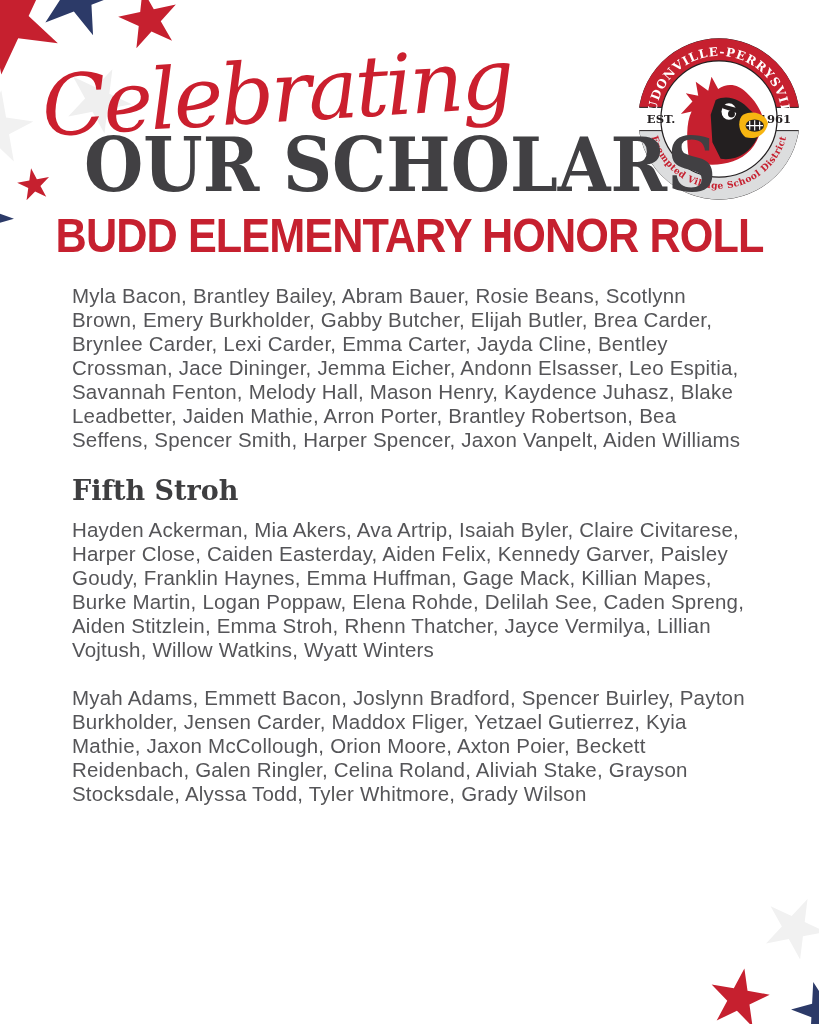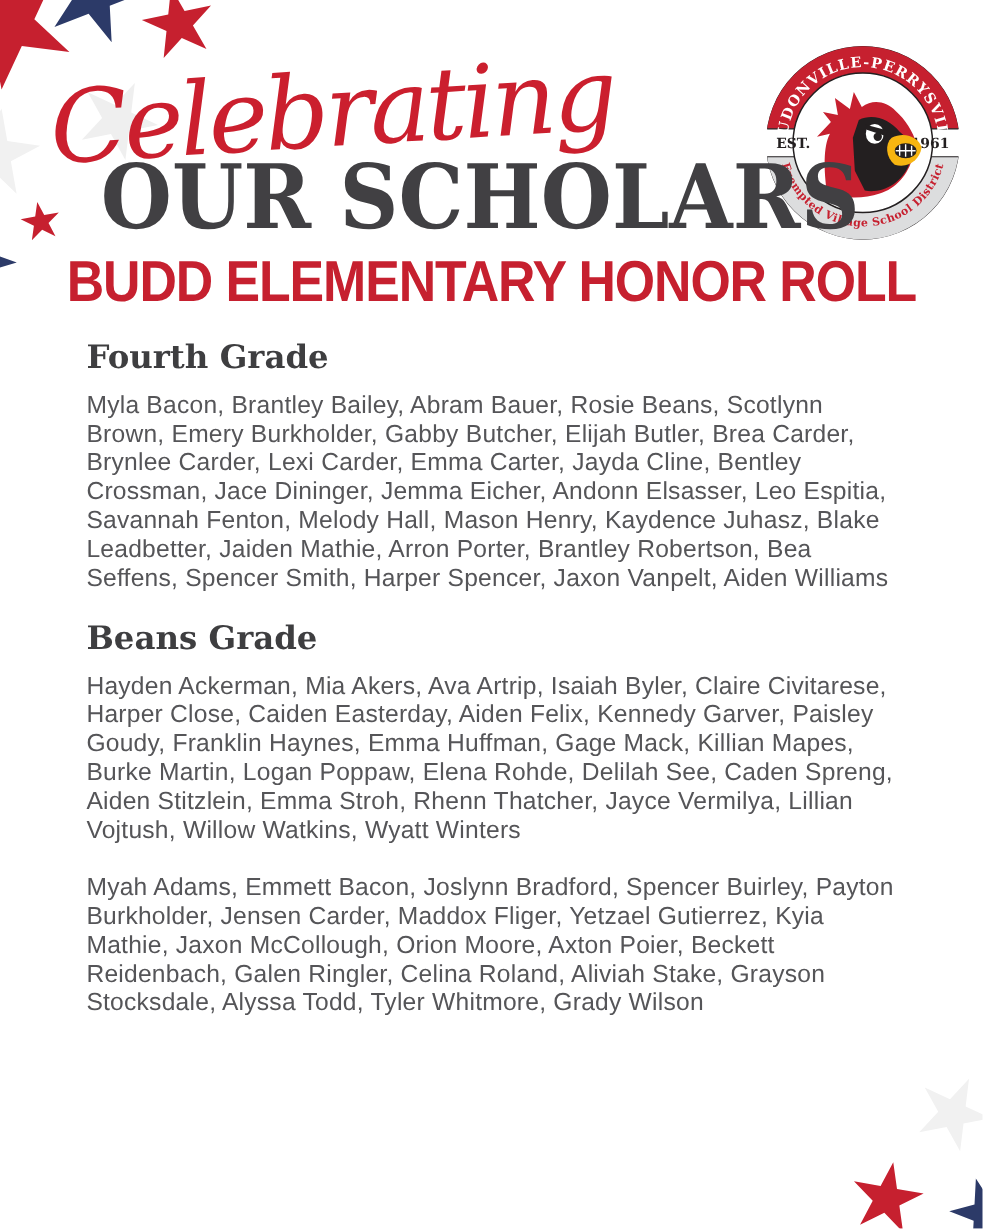--- a/index.html
+++ b/index.html
@@ -175,25 +175,24 @@
       <path d="M 129,95 C 142,88 157,95 159,105 C 157,117 146,126 132,122 C 123,115 122,101 129,95 Z" fill="#F7B511"></path>
       <ellipse cx="143" cy="108" rx="11" ry="7.5" fill="#231F20"></ellipse>
       <path d="M 133,108 L 153,108 M 137,102.5 L 137,113 M 143,101.5 L 143,114 M 149,103 L 149,113" stroke="#ffffff" stroke-width="1.4" fill="none"></path>
     </g>
   </svg>
 
   <h2 class="subtitle">BUDD ELEMENTARY HONOR ROLL</h2>
 
   <main class="content">
     <section class="grade">
-      <h3 class="grade-heading">Fourth Grade</h3>
       <p class="grade-names">Myla Bacon, Brantley Bailey, Abram Bauer, Rosie Beans, Scotlynn Brown, Emery Burkholder, Gabby Butcher, Elijah Butler, Brea Carder, Brynlee Carder, Lexi Carder, Emma Carter, Jayda Cline, Bentley Crossman, Jace Dininger, Jemma Eicher, Andonn Elsasser, Leo Espitia, Savannah Fenton, Melody Hall, Mason Henry, Kaydence Juhasz, Blake Leadbetter, Jaiden Mathie, Arron Porter, Brantley Robertson, Bea Seffens, Spencer Smith, Harper Spencer, Jaxon Vanpelt, Aiden Williams</p>
     </section>
     <section class="grade">
-      <h3 class="grade-heading">Beans Grade</h3>
+      <h3 class="grade-heading">Fifth Stroh</h3>
       <p class="grade-names">Hayden Ackerman, Mia Akers, Ava Artrip, Isaiah Byler, Claire Civitarese, Harper Close, Caiden Easterday, Aiden Felix, Kennedy Garver, Paisley Goudy, Franklin Haynes, Emma Huffman, Gage Mack, Killian Mapes, Burke Martin, Logan Poppaw, Elena Rohde, Delilah See, Caden Spreng, Aiden Stitzlein, Emma Stroh, Rhenn Thatcher, Jayce Vermilya, Lillian Vojtush, Willow Watkins, Wyatt Winters</p>
     </section>
     <section class="grade">
       <p class="grade-names">Myah Adams, Emmett Bacon, Joslynn Bradford, Spencer Buirley, Payton Burkholder, Jensen Carder, Maddox Fliger, Yetzael Gutierrez, Kyia Mathie, Jaxon McCollough, Orion Moore, Axton Poier, Beckett Reidenbach, Galen Ringler, Celina Roland, Aliviah Stake, Grayson Stocksdale, Alyssa Todd, Tyler Whitmore, Grady Wilson</p>
     </section>
   </main>
 
   <svg class="decor decor-br" width="142" height="146" viewBox="0 0 142 146">
     <defs>
       <path id="star2" d="M0,-1 L0.2245,-0.309 L0.951,-0.309 L0.3633,0.1181 L0.5878,0.809 L0,0.3819 L-0.5878,0.809 L-0.3633,0.1181 L-0.951,-0.309 L-0.2245,-0.309 Z"></path>

